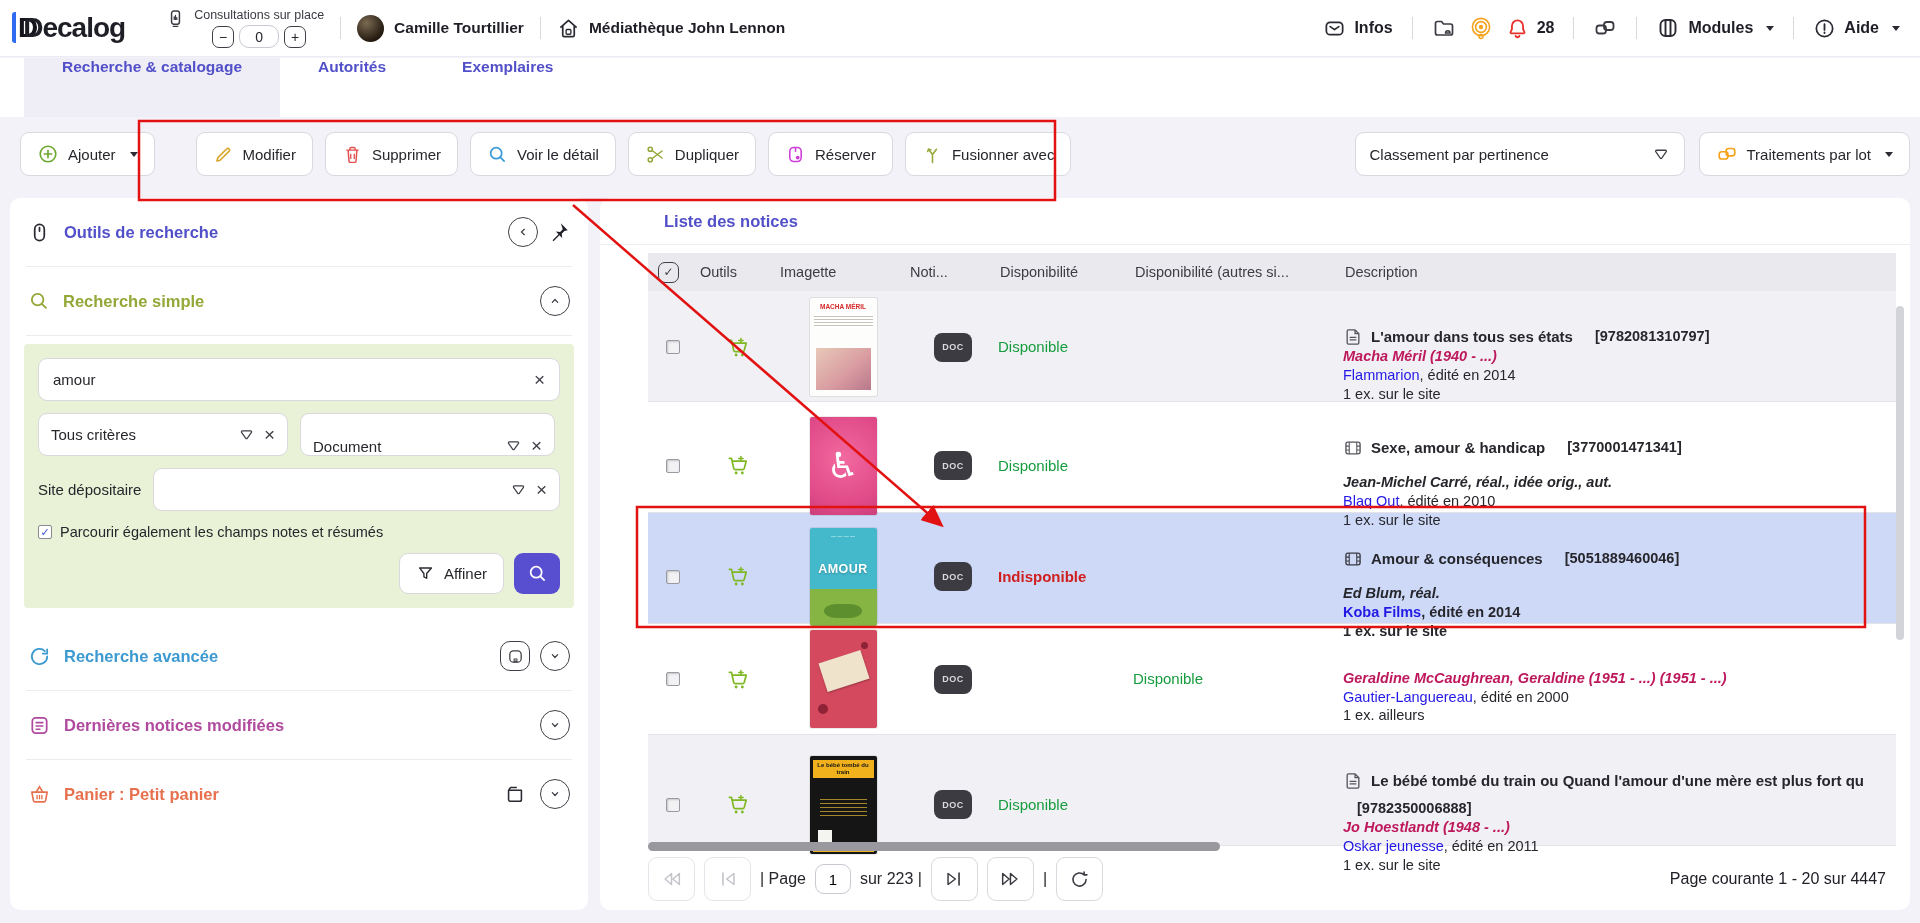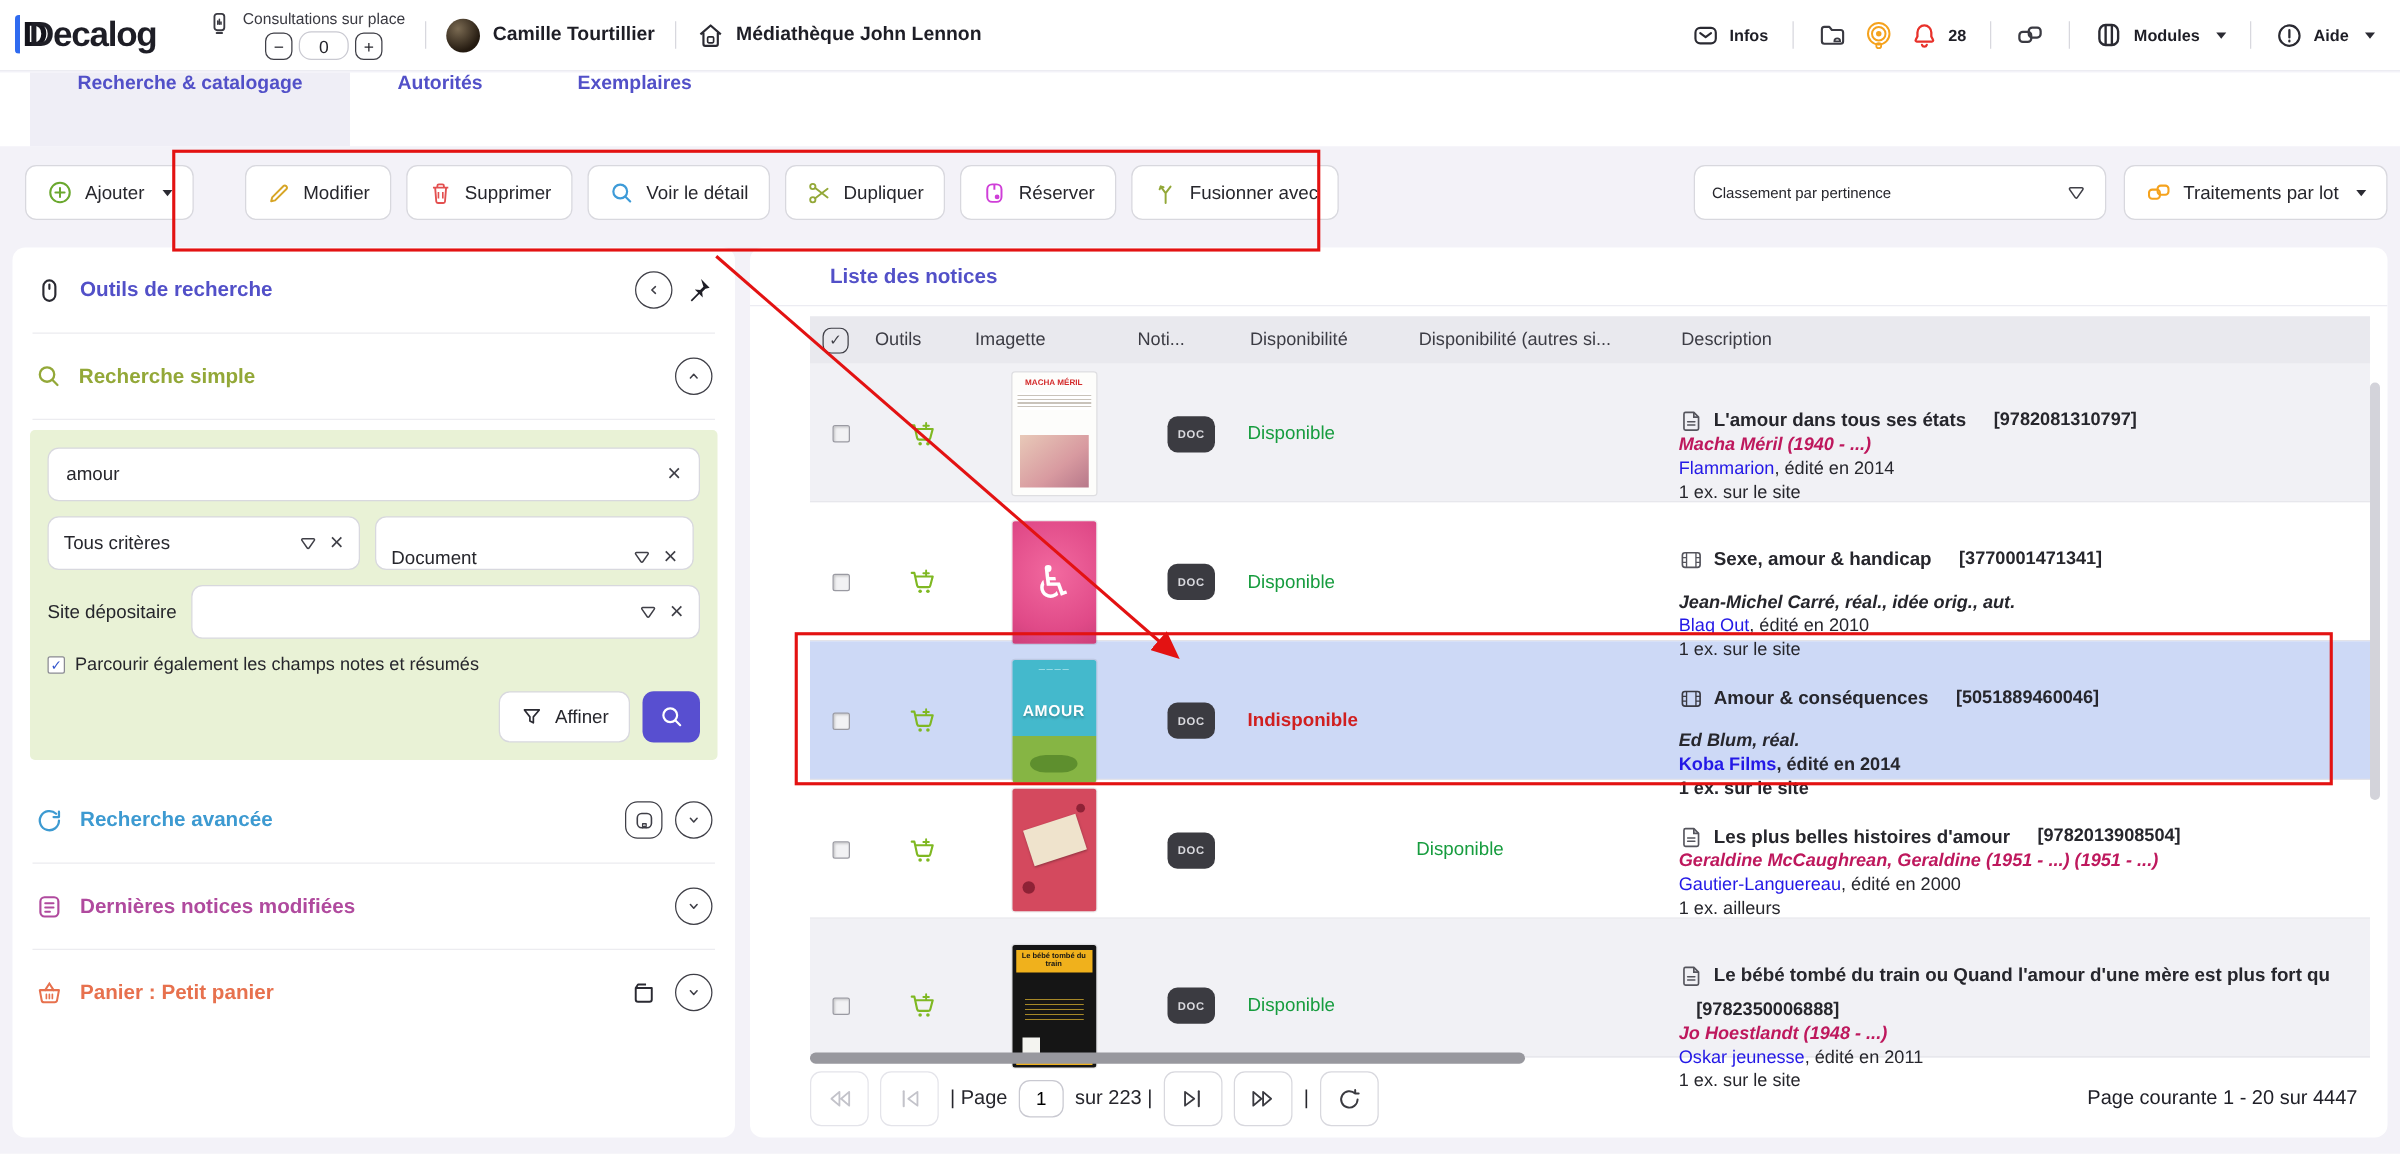--- a/index.html
+++ b/index.html
@@ -33,21 +33,21 @@
   .user { display:flex; align-items:center; gap:10px; cursor:pointer; }
   .avatar {
     width:27px; height:27px; border-radius:50%;
     background:radial-gradient(circle at 35% 30%, #7a6a52, #241a10 70%);
     display:inline-block;
   }
   .user-name, .site-name { font-size:15.5px; font-weight:bold; color:#1e1e26; }
   .site { display:flex; align-items:center; gap:9px; cursor:pointer; }
   .h-right { margin-left:auto; display:flex; align-items:center; gap:13px; }
   .h-link { display:flex; align-items:center; gap:8px; cursor:pointer; }
-  .h-link span { font-size:13px; font-weight:bold; color:#1e1e26; }
+  .h-link span { font-size:16px; font-weight:bold; color:#1e1e26; }
   .badge-count { font-size:16px; font-weight:bold; color:#e81f1f; }
   .caret { display:inline-block; width:0; height:0; border-left:4px solid transparent; border-right:4px solid transparent; border-top:5px solid #2b2b33; margin-left:5px; }
 
   
   .tabbar { position:absolute; top:58px; left:0; right:0; height:59px; background:#fff; display:flex; padding-left:24px; }
   .tab {
     display:flex; padding:0 38px; font-size:15.5px; font-weight:bold;
     color:#5250c8; cursor:pointer;
   }
   .tab.active { background:#efeef6; }
@@ -55,21 +55,21 @@
   
   .toolbar { position:absolute; top:130px; left:20px; right:10px; height:48px; display:flex; align-items:center; }
   .btn {
     height:44px; background:#fff; border:1px solid #d8d8de; border-radius:9px; padding:0 16px;
     display:flex; align-items:center; gap:9px; font-size:15px; font-family:inherit; color:#26262c; cursor:pointer;
   }
   .btn-group { display:flex; gap:12px; margin-left:41px; }
   .tb-right { margin-left:auto; display:flex; gap:14px; }
   .select-box {
     height:44px; width:330px; background:#fff; border:1px solid #d8d8de; border-radius:9px;
-    display:flex; align-items:center; padding:0 14px; font-size:12px; color:#26262c; cursor:pointer;
+    display:flex; align-items:center; padding:0 14px; font-size:15px; color:#26262c; cursor:pointer;
   }
   .select-box .grow { flex:1; }
 
   
   .sidebar {
     position:absolute; left:10px; top:198px; width:578px; bottom:13px;
     background:#fff; border-radius:10px; overflow:hidden;
   }
   .side-row { display:flex; align-items:center; gap:13px; padding:19px 18px; }
   .s-title { font-size:16.5px; font-weight:bold; }
@@ -761,27 +761,20 @@
           <div class="cv4-dot1"></div>
           <div class="cv4-dot2"></div>
         </div>
       </div>
       <div class="c-center">
           <span class="doc-badge">DOC</span>
         </div>
       <div></div>
       <div><span class="dispo ok">Disponible</span></div>
       <div class="c-desc">
-        <div class="d-line1">
-          <svg class="ic" width="20" height="20" color="#55555d">
-              <use href="#i-doc"></use>
-            </svg>
-          <span class="d-title">Les plus belles histoires d'amour</span>
-          <span class="d-isbn">[9782013908504]</span>
-        </div>
         <div class="d-author lnk">Geraldine McCaughrean, Geraldine (1951 - ...) (1951 - ...)</div>
         <div><span class="pub-link">Gautier-Languereau</span><span>, édité en 2000</span></div>
         <div>1 ex. ailleurs</div>
       </div>
     </div>
 
     <div class="row odd">
       <div class="c-center">
           <span class="row-cb"></span>
         </div>

